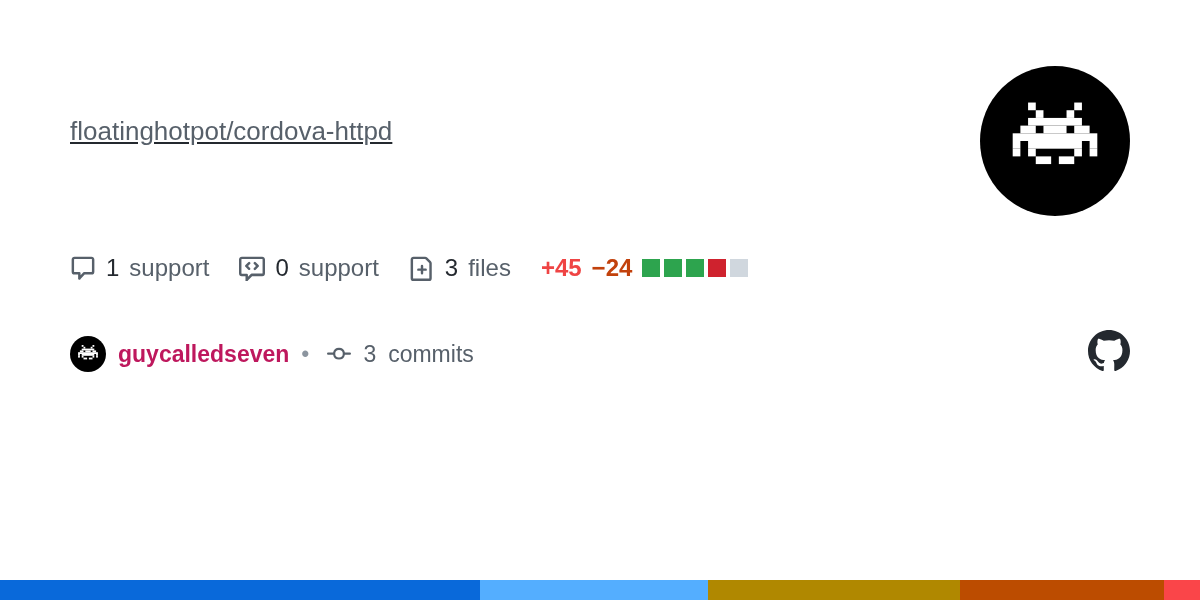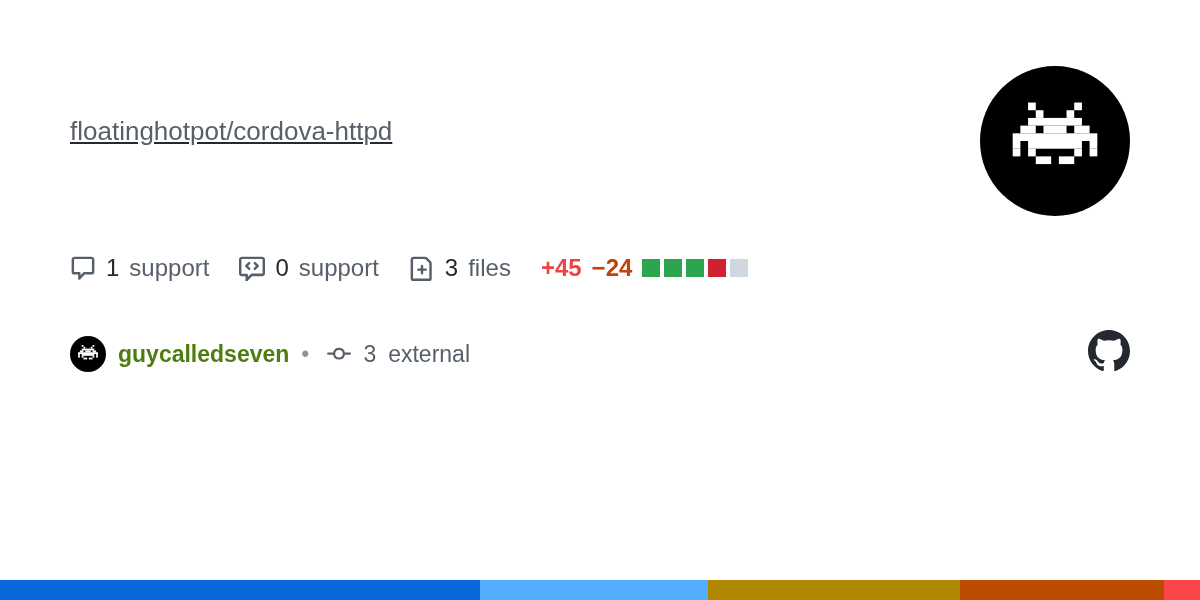--- a/index.html
+++ b/index.html
@@ -96,21 +96,21 @@
   }
   .avatar-small {
     width: 36px; height: 36px;
     border-radius: 50%;
     background: #000;
     display: flex;
     align-items: center;
     justify-content: center;
   }
   .avatar-small svg { width: 24px; height: 18px; }
-  .author { color: #4d7c0f; font-weight: 700; }
+  .author { color: #be185d; font-weight: 700; }
   .dot { color: #8c959f; }
   .meta-left svg.commit-icon { width: 24px; height: 24px; margin-left: 6px; }
   .gh-logo svg { width: 42px; height: 42px; }
   .bottom-bar {
     position: absolute;
     bottom: 0; left: 0; right: 0;
     height: 20px;
     display: flex;
   }
   .seg { height: 100%; }
@@ -209,21 +209,21 @@
               <rect x="7" y="7" width="2" height="1"></rect>
           </g>
         </svg>
       </div>
       <span class="author">guycalledseven</span>
       <span class="dot">•</span>
       <svg class="commit-icon" viewBox="0 0 16 16" fill="#57606a">
           <path d="M11.93 8.5a4.002 4.002 0 0 1-7.86 0H.75a.75.75 0 0 1 0-1.5h3.32a4.002 4.002 0 0 1 7.86 0h3.32a.75.75 0 0 1 0 1.5Zm-1.43-.75a2.5 2.5 0 1 0-5 0 2.5 2.5 0 0 0 5 0Z"></path>
         </svg>
       <span>3</span>
-      <span>external</span>
+      <span>commits</span>
     </div>
     <div class="gh-logo">
       <svg viewBox="0 0 16 16" fill="#24292f">
           <path d="M8 0C3.58 0 0 3.58 0 8c0 3.54 2.29 6.53 5.47 7.59.4.07.55-.17.55-.38 0-.19-.01-.82-.01-1.49-2.01.37-2.53-.49-2.69-.94-.09-.23-.48-.94-.82-1.13-.28-.15-.68-.52-.01-.53.63-.01 1.08.58 1.23.82.72 1.21 1.87.87 2.33.66.07-.52.28-.87.51-1.07-1.78-.2-3.64-.89-3.64-3.95 0-.87.31-1.59.82-2.15-.08-.2-.36-1.02.08-2.12 0 0 .67-.21 2.2.82.64-.18 1.32-.27 2-.27.68 0 1.36.09 2 .27 1.53-1.04 2.2-.82 2.2-.82.44 1.1.16 1.92.08 2.12.51.56.82 1.27.82 2.15 0 3.07-1.87 3.75-3.65 3.95.29.25.54.73.54 1.48 0 1.07-.01 1.93-.01 2.2 0 .21.15.46.55.38A8.013 8.013 0 0 0 16 8c0-4.42-3.58-8-8-8z"></path>
         </svg>
     </div>
   </div>
 </div>
 
 <div class="bottom-bar" id="bottom-bar">

